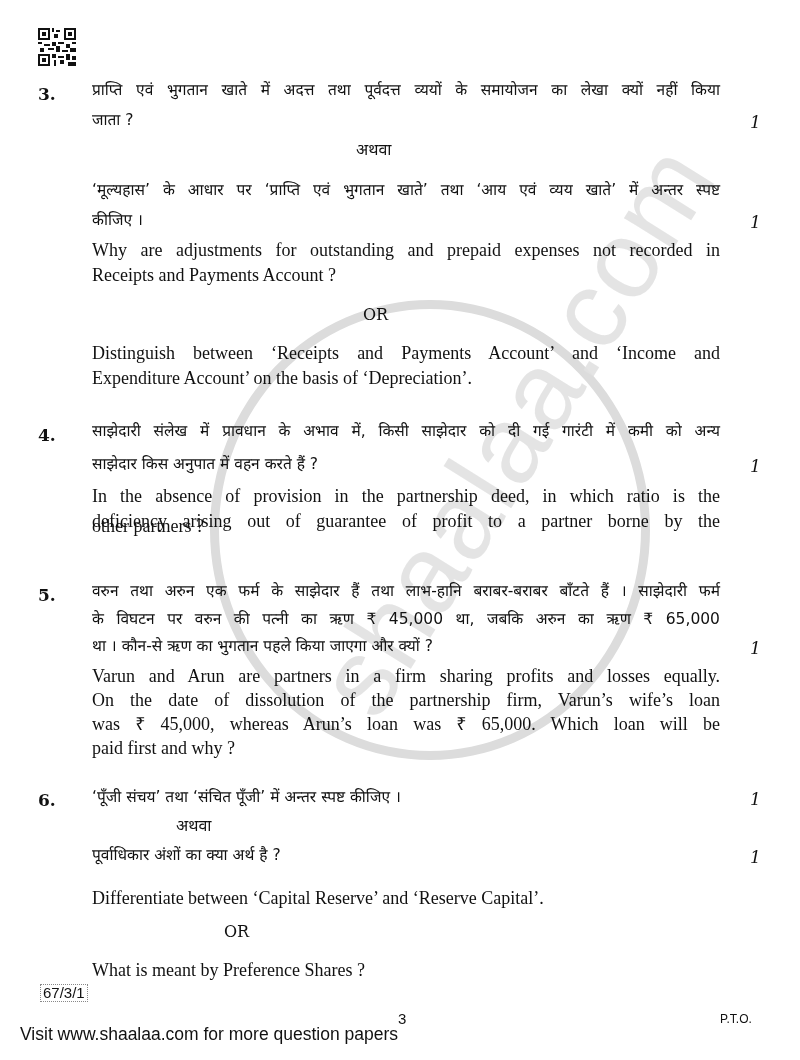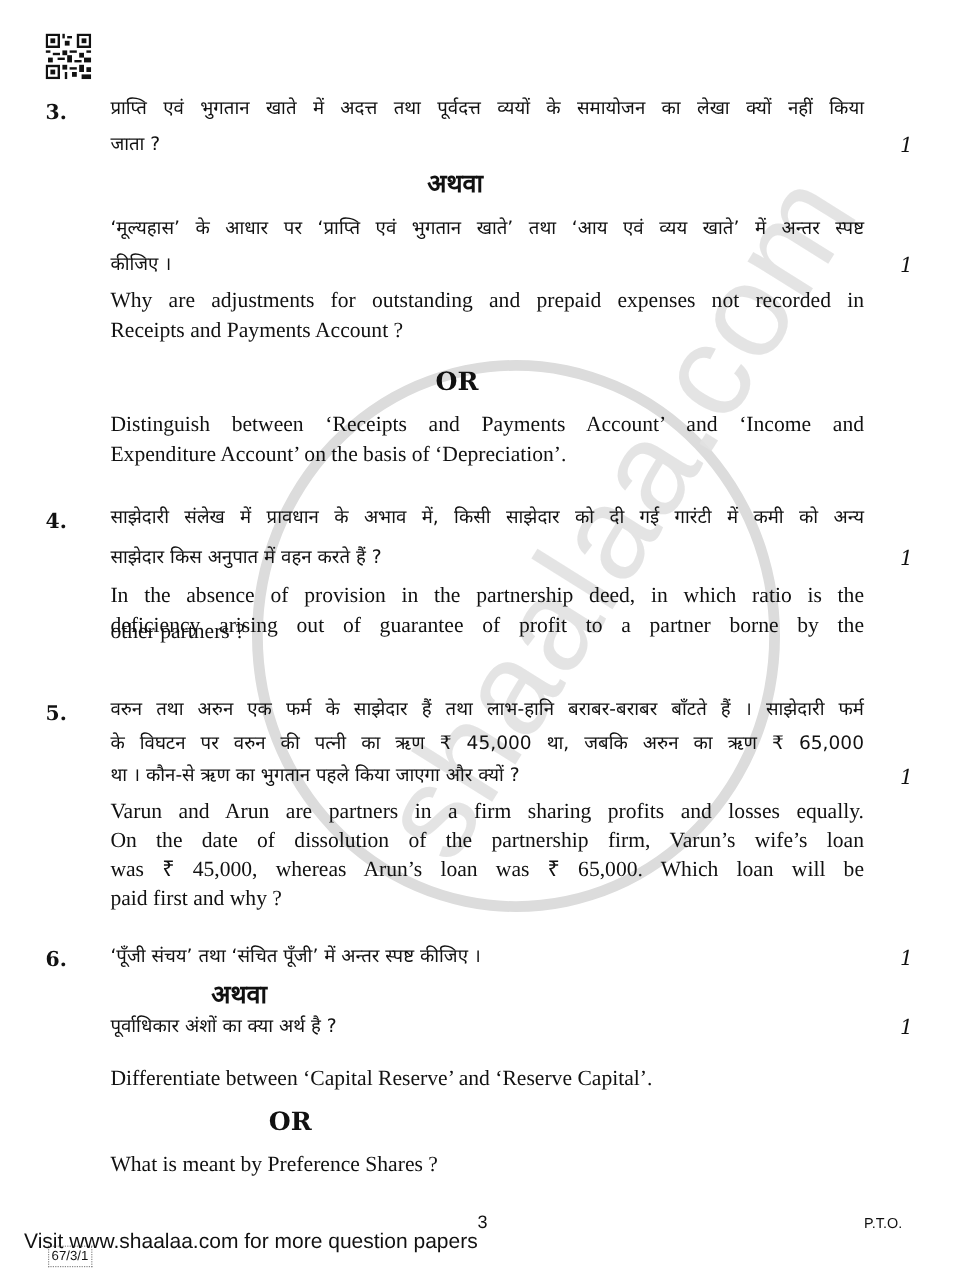--- a/index.html
+++ b/index.html
@@ -17,23 +17,23 @@
       font-family: "Liberation Sans", sans-serif; font-size: 110px; color: #e2e2e2;
       transform: rotate(-58deg); transform-origin: center; letter-spacing: 2px; pointer-events: none;
       white-space: nowrap; opacity: 0.9;
     }
     .line { position: absolute; white-space: nowrap; font-size: 16.5px; line-height: 20px; }
     .qnum { position: absolute; left: 38px; font-weight: bold; font-size: 17px; }
     .marks { position: absolute; left: 750px; font-style: italic; font-size: 17px; }
     .hi { font-family: "DejaVu Sans", "Liberation Sans", sans-serif; font-size: 15.5px; text-align: center; }
     .en { font-family: Liberation Serif, serif; font-size: 18px; }
     .just { width: 628px; text-align: justify; text-align-last: justify; }
-    .or { position: absolute; font-weight: bold; font-size: 21px; }
+    .or { position: absolute; font-weight: normal; font-size: 16px; }
     .footer-code {
-      position: absolute; left: 40px; top: 1038px; font-family: "Liberation Sans", sans-serif; font-size: 11px;
+      position: absolute; left: 40px; top: 984px; font-family: "Liberation Sans", sans-serif; font-size: 15px;
       border: 1px dotted #888; padding: 0 2px; line-height: 16px;
     }
     .footer-page { position: absolute; left: 398px; top: 1010px; font-family: "Liberation Sans", sans-serif; font-size: 15px; }
     .footer-pto { position: absolute; left: 720px; top: 1012px; font-family: "Liberation Sans", sans-serif; font-size: 12px; }
     .footer-visit { position: absolute; left: 20px; top: 1024px; font-family: "Liberation Sans", sans-serif; font-size: 17.5px; }
   </style>
 </head>
 <body>
 
 <svg class="qr" viewBox="0 0 19 19">

